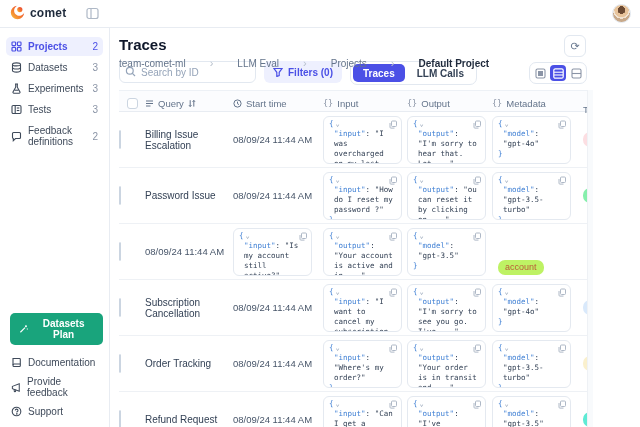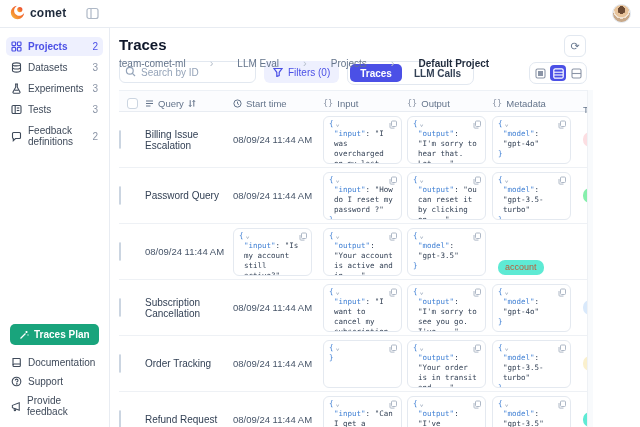--- a/index.html
+++ b/index.html
@@ -44,21 +44,21 @@
     border-radius:6px; background:#fff; color:#64748B; font-size:11px; display:flex; align-items:center;
     justify-content:center; cursor:pointer; }
 
   .controls { position:absolute; left:8px; right:6px; top:33px; height:24px; display:flex; gap:8px; }
   .search-wrap { position:relative; width:137px; height:22px; }
   .search-wrap svg { position:absolute; left:6px; top:5px; }
   .search-input { width:100%; height:22px; border:1px solid #E2E8F0; border-radius:6px; padding:0 6px 0 21px;
     font-size:10px; color:#334155; font-family:"Liberation Sans",sans-serif; outline:none; }
   .search-input::placeholder { color:#94A3B8; }
   .chip-btn { height:22px; display:inline-flex; align-items:center; gap:5px; background:#EEF0FE; color:#4B50E6;
-    border:none; border-radius:6px; padding:0 9px; font-size:10px; font-weight:400; cursor:pointer; }
+    border:none; border-radius:6px; padding:0 9px; font-size:10px; font-weight:700; cursor:pointer; }
   .segmented { display:flex; gap:2px; border:1px solid #E2E8F0; border-radius:7px; padding:2px; background:#fff; }
   .seg-btn { font-size:10px; padding:2px 10px; border-radius:5px; border:none; background:transparent;
     color:#334155; font-weight:600; cursor:pointer; }
   .seg-btn.active { background:#4B50E6; color:#fff; }
   .right-controls { margin-left:auto; display:flex; align-items:center; gap:8px; }
   .density { display:flex; gap:2px; border:1px solid #E2E8F0; border-radius:7px; padding:2px; background:#fff; }
   .dens-btn { width:16px; height:16px; border:none; border-radius:4px; background:transparent; display:flex;
     align-items:center; justify-content:center; cursor:pointer; color:#8A94A6; }
   .dens-btn.active { background:#4B50E6; color:#fff; }
 
@@ -177,43 +177,43 @@
     </div>
   </div>
   <div class="side-bottom">
     <button class="upgrade-btn">
       <svg width="10" height="10" viewBox="0 0 10 10" fill="none" stroke="currentColor" stroke-width="1.2">
         <line x1="1.5" y1="8.5" x2="6.5" y2="3.5"></line>
           <line x1="7.5" y1="1" x2="7.5" y2="3"></line>
           <line x1="6.5" y1="2" x2="8.5" y2="2"></line>
           <line x1="9" y1="4.5" x2="9" y2="5.5"></line>
       </svg>
-      <span>Traces Plan</span>
+      <span>Datasets Plan</span>
     </button>
     <div class="foot-item">
       <svg width="11" height="11" viewBox="0 0 11 11" fill="none" stroke="currentColor" stroke-width="1.1">
         <path d="M2 1.5 h6.5 a0.8 0.8 0 0 1 .8 .8 v6.4 a0.8 0.8 0 0 1 -.8 .8 H3 a1 1 0 0 1 -1 -1 Z"></path>
           <path d="M2 8 a1 1 0 0 1 1 -1 h6.3"></path>
       </svg>
       <span>Documentation</span>
     </div>
     <div class="foot-item">
       <svg width="11" height="11" viewBox="0 0 11 11" fill="none" stroke="currentColor" stroke-width="1.1">
+        <path d="M1.5 4.3 l7.5 -2.8 v8 L1.5 6.7 Z"></path>
+          <path d="M3.5 7 v2.2 a0.8 0.8 0 0 0 1.6 0 V7.6"></path>
+      </svg>
+      <span>Provide feedback</span>
+    </div>
+    <div class="foot-item">
+      <svg width="11" height="11" viewBox="0 0 11 11" fill="none" stroke="currentColor" stroke-width="1.1">
         <circle cx="5.5" cy="5.5" r="4.3"></circle>
           <path d="M4.2 4.3 a1.4 1.4 0 1 1 1.7 1.6 v0.6"></path>
           <circle cx="5.8" cy="7.8" r="0.3" fill="currentColor"></circle>
       </svg>
       <span>Support</span>
-    </div>
-    <div class="foot-item">
-      <svg width="11" height="11" viewBox="0 0 11 11" fill="none" stroke="currentColor" stroke-width="1.1">
-        <path d="M1.5 4.3 l7.5 -2.8 v8 L1.5 6.7 Z"></path>
-          <path d="M3.5 7 v2.2 a0.8 0.8 0 0 0 1.6 0 V7.6"></path>
-      </svg>
-      <span>Provide feedback</span>
     </div>
   </div>
 </div>
 
 <div class="main">
   <div class="page-title">Traces</div>
   <button class="refresh-btn">
     <span>⟳</span>
   </button>
 
@@ -358,21 +358,21 @@
             </div>
           </div>
     <div class="tags-cell">
             <span class="tag" style="background: rgb(252, 222, 226); color: rgb(193, 74, 94);">billing</span>
             <span class="tag" style="background: rgb(231, 222, 251); color: rgb(107, 70, 214);">escalation</span>
           </div>
   </div>
 
   <div class="trow tbody-row">
     <div><span class="cb"></span></div>
-    <div class="name-cell">Password Query</div>
+    <div class="name-cell">Password Issue</div>
     <div class="time-cell">08/09/24 11:44 AM</div>
     <div>
             <div class="cbox">
               <span class="copy">
                 <svg width="8" height="9" viewBox="0 0 8 9" fill="none" stroke="currentColor" stroke-width="1">
                   <rect x="2.5" y="1" width="5" height="5.5" rx="1"></rect>
                   <path d="M1 3 v4.2 a0.9 0.9 0 0 0 .9 .9 H5.5"></path>
                 </svg>
               </span>
               <div class="top">
@@ -462,21 +462,21 @@
               </span>
               <div class="top">
                 <span class="br">{</span>
                 <span class="chev">⌄</span>
               </div>
               <div class="cbody"><span class="jk">model</span><span class="jv">gpt-3.5</span></div>
               <div class="br">}</div>
             </div>
           </div>
     <div class="tags-cell">
-            <span class="tag" style="background: #5eead4; color: rgb(186, 91, 56); margin-top: 32px;">account</span>
+            <span class="tag" style="background: #bef264; color: rgb(186, 91, 56); margin-top: 32px;">account</span>
           </div>
   </div>
 
   <div class="trow tbody-row">
     <div><span class="cb"></span></div>
     <div class="name-cell">Subscription Cancellation</div>
     <div class="time-cell">08/09/24 11:44 AM</div>
     <div>
             <div class="cbox">
               <span class="copy">
@@ -537,20 +537,21 @@
               <span class="copy">
                 <svg width="8" height="9" viewBox="0 0 8 9" fill="none" stroke="currentColor" stroke-width="1">
                   <rect x="2.5" y="1" width="5" height="5.5" rx="1"></rect>
                   <path d="M1 3 v4.2 a0.9 0.9 0 0 0 .9 .9 H5.5"></path>
                 </svg>
               </span>
               <div class="top">
                 <span class="br">{</span>
                 <span class="chev">⌄</span>
               </div>
+              <div class="cbody"><span class="jk">input</span><span class="jv">Where's my order?</span></div>
               <div class="br">}</div>
             </div>
           </div>
     <div>
             <div class="cbox">
               <span class="copy">
                 <svg width="8" height="9" viewBox="0 0 8 9" fill="none" stroke="currentColor" stroke-width="1">
                   <rect x="2.5" y="1" width="5" height="5.5" rx="1"></rect>
                   <path d="M1 3 v4.2 a0.9 0.9 0 0 0 .9 .9 H5.5"></path>
                 </svg>

